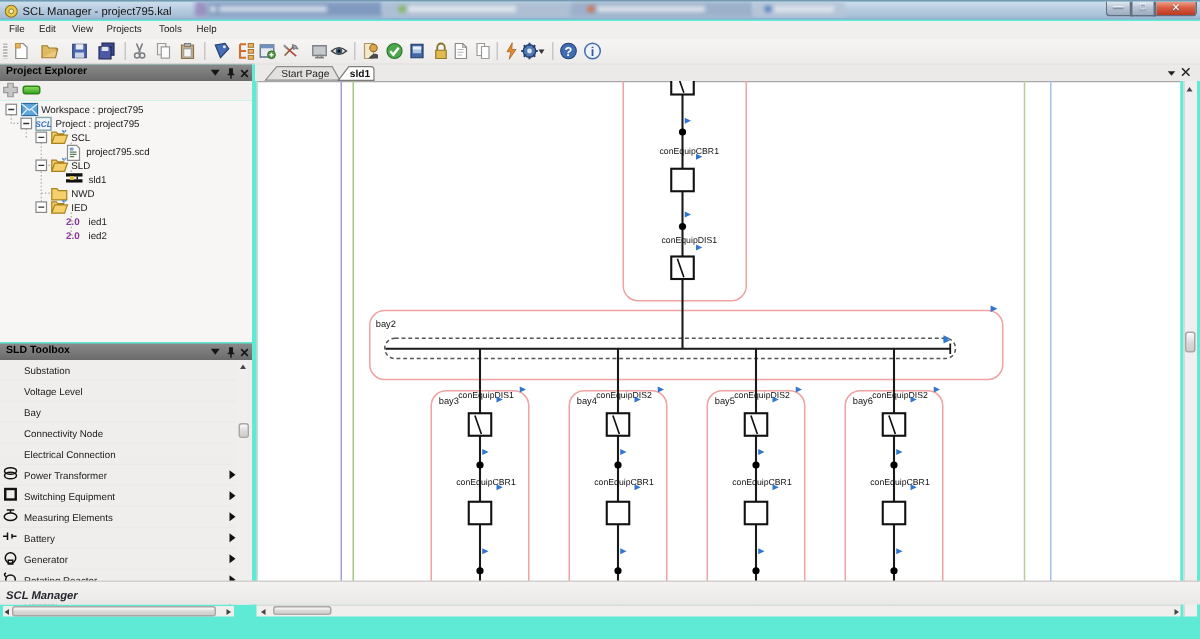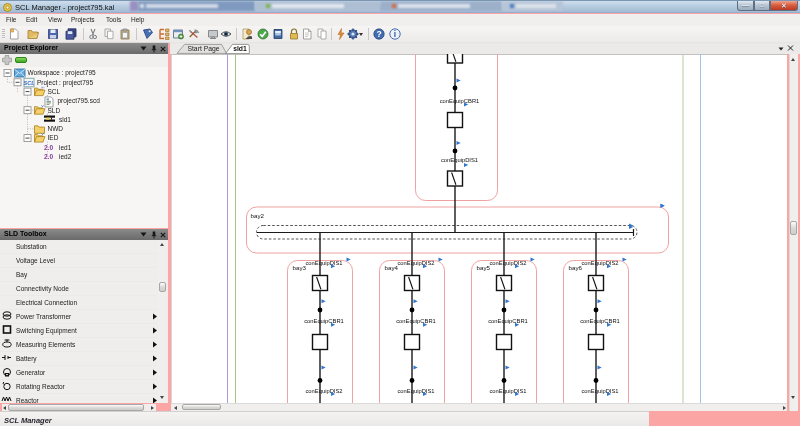--- a/index.html
+++ b/index.html
@@ -1,14 +1,14 @@
 <!DOCTYPE html>
 <html><head><meta charset="utf-8"><style>
 html,body{margin:0;padding:0}
-#app{position:relative;width:800px;height:426px;font-family:"Liberation Sans",sans-serif;overflow:hidden;background:#fca5a5}
+#app{position:relative;width:800px;height:426px;font-family:"Liberation Sans",sans-serif;overflow:hidden;background:#5eead4}
 .abs{position:absolute}
 
 #titlebar{position:absolute;left:0;top:0;width:800px;height:13px;background:linear-gradient(#cfdeee,#b4cade 55%,#a3bcd4);overflow:hidden;border-top:1px solid #7b96b1;border-bottom:1px solid #96add0;box-sizing:border-box}
 #title-ic{position:absolute;left:3px;top:2px;width:9px;height:9px}
 #title-tx{position:absolute;left:15px;top:1.5px;font-size:7.5px;color:#111;letter-spacing:0px}
 .bgtab{position:absolute;top:0;height:10px;filter:blur(1.3px)}
 .wb{position:absolute;top:0;height:10px;border:1px solid #5e6f82;border-top:none;box-sizing:border-box}
 #wb-min{width:17px;border-radius:0 0 0 3px;background:linear-gradient(#e3ebf3,#b8c5d4 45%,#9cadc0)}
 #wb-max{width:16px;background:linear-gradient(#e3ebf3,#b8c5d4 45%,#9cadc0)}
 #wb-cls{width:28px;border-radius:0 0 3px 0;background:linear-gradient(#f0a390,#d95f41 45%,#bc3923)}
@@ -27,21 +27,21 @@
 #pe-head{top:43px}
 #tb-head{top:229px}
 .ph-t{position:absolute;left:4px;top:1px}
 #pe-tools{position:absolute;left:0;top:54px;width:168px;height:13px;background:#f1f0ef}
 #pe-tree{position:absolute;left:0;top:67px;width:168px;height:161px;background:#f7f6f5}
 #tb-list{position:absolute;left:0;top:240px;width:168px;height:163px;background:#efeeed;font-size:6.5px;color:#1a1a1a}
 
 .sbtrack{position:absolute;background:#f0efee}
 .sbthumb{position:absolute;background:linear-gradient(#fdfdfd,#d9d8d6 55%,#cfcecb);border:1px solid #a9a7a5;border-radius:2px;box-sizing:border-box}
 .arr{position:absolute;width:0;height:0}
-#statusbar{position:absolute;left:0;top:411px;width:649px;height:15px;background:linear-gradient(#f4f3f2,#e9e8e6);border-top:1px solid #d2d0ce}
+#statusbar{position:absolute;left:0;top:387px;width:800px;height:15px;background:linear-gradient(#f4f3f2,#e9e8e6);border-top:1px solid #d2d0ce}
 #status-tx{position:absolute;left:4px;top:3.5px;font-size:7.5px;font-style:italic;font-weight:bold;color:#26262e}
 </style></head>
 <body>
 <div id="app">
   <div id="titlebar">
     <div class="bgtab" style="left:130px;width:8px;background:#9a8fc0"></div>
     <div class="bgtab" style="left:138px;width:117px;background:#8099bf"></div>
     <div class="bgtab" style="left:255px;width:125px;background:#aebfd4"></div>
     <div class="bgtab" style="left:380px;width:122px;background:#9cb0ca"></div>
     <div class="bgtab" style="left:502px;width:61px;background:#b7c5d8"></div>

